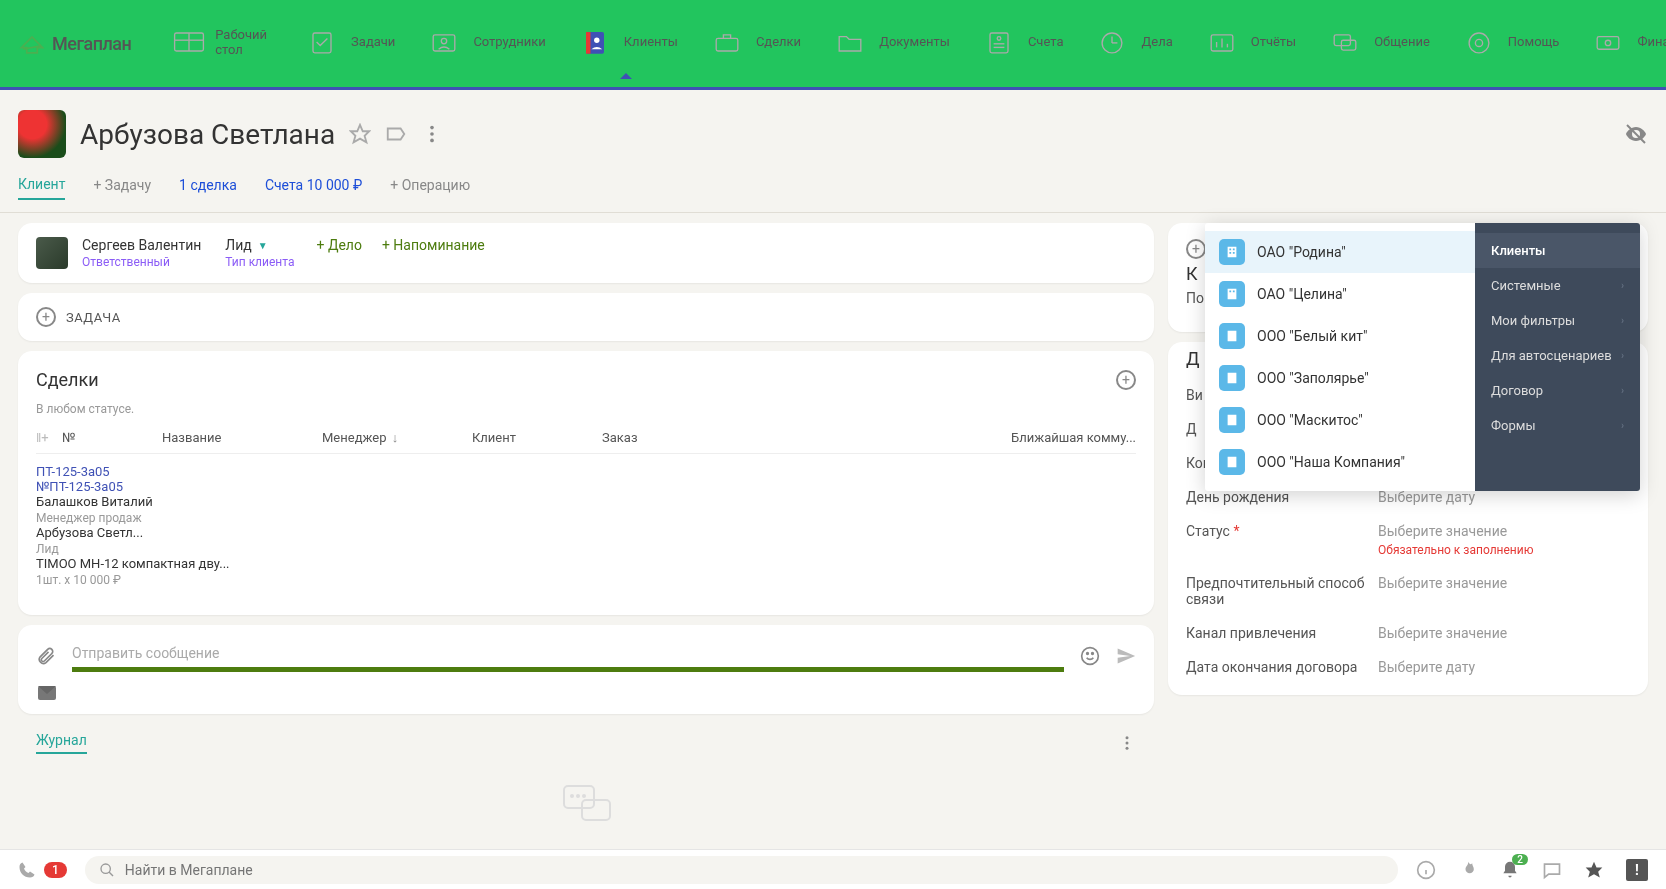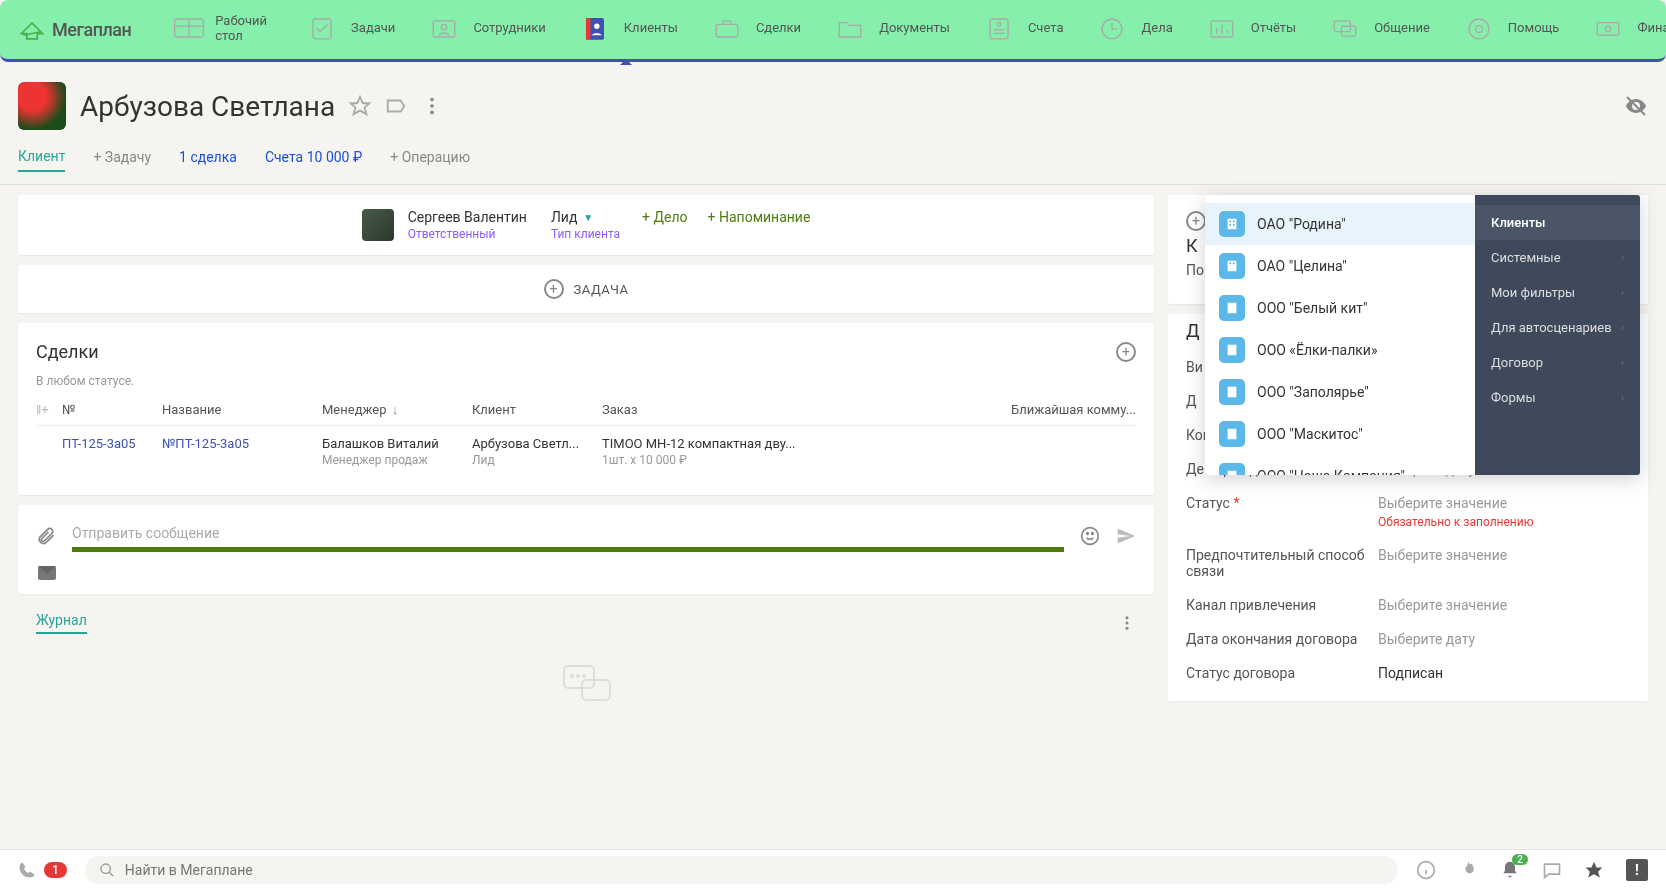--- a/index.html
+++ b/index.html
@@ -1,19 +1,19 @@
 <!DOCTYPE html>
 <html><head>
 <meta charset="utf-8">
 <style>
 * { margin: 0; padding: 0; box-sizing: border-box; font-family: -apple-system, BlinkMacSystemFont, "Segoe UI", Roboto, Arial, sans-serif; }
 body { background: #f5f4f0; color: #333; font-size: 14px; overflow: hidden; }
 
 
-.topnav { display: flex; align-items: center; background: #86efac; height: 62px; padding: 0 18px; border-bottom: 3px solid #3f51b5; border-radius: 8px; }
+.topnav { display: flex; align-items: center; background: #22c55e; height: 90px; padding: 0 18px; border-bottom: 3px solid #3f51b5; }
 .logo { display: flex; align-items: center; gap: 6px; margin-right: 40px; }
 .logo-mark { width: 28px; height: 28px; position: relative; }
 .logo-text { font-size: 18px; font-weight: 500; color: #555; letter-spacing: -0.5px; }
 .nav-items { display: flex; gap: 28px; flex: 1; }
 .nav-item { display: flex; flex-direction: row; align-items: center; gap: 8px; cursor: pointer; color: #888; position: relative; padding-bottom: 4px; }
 .nav-item.active { color: #444; }
 .nav-item.active::after { content: ""; position: absolute; bottom: -18px; left: 50%; transform: translateX(-50%); width: 0; height: 0; border-left: 6px solid transparent; border-right: 6px solid transparent; border-bottom: 6px solid #3f51b5; }
 .nav-icon { width: 42px; height: 30px; display: flex; align-items: center; justify-content: center; }
 .nav-label { font-size: 13px; color: #555; }
 .user-avatar { width: 38px; height: 38px; border-radius: 4px; background: linear-gradient(135deg, #7a6c5d, #4a3f33); margin-left: auto; }
@@ -31,21 +31,21 @@
 .tab-link { font-size: 14px; color: #888; cursor: pointer; padding-bottom: 6px; }
 .tab-link.active { color: #26a69a; border-bottom: 2px solid #26a69a; }
 .tab-link.dark { color: #1d4ed8; }
 
 
 .main { display: flex; gap: 14px; padding: 10px 18px 0; height: calc(100vh - 86px - 110px - 40px); }
 .left-col { flex: 1; display: flex; flex-direction: column; gap: 10px; min-width: 0; }
 .right-col { width: 480px; display: flex; flex-direction: column; gap: 10px; position: relative; }
 
 
-.card { background: #fff; border-radius: 2px; box-shadow: 0 1px 2px rgba(0,0,0,0.06); justify-content: center; }
+.card { background: #fff; border-radius: 14px; box-shadow: 0 1px 2px rgba(0,0,0,0.06); }
 
 
 .resp-card { padding: 14px 18px; display: flex; align-items: flex-start; gap: 14px; flex-wrap: wrap; }
 .resp-avatar { width: 32px; height: 32px; border-radius: 4px; background: linear-gradient(135deg, #4a5a4a, #2a3a2a); }
 .resp-block { display: flex; flex-direction: column; gap: 2px; }
 .resp-name { font-size: 14px; color: #333; }
 .resp-sub { font-size: 12px; color: #8b5cf6; }
 .resp-type { display: flex; align-items: center; gap: 6px; }
 .dropdown-caret { color: #26a69a; font-size: 10px; }
 .resp-actions { display: flex; gap: 20px; margin-left: 8px; }
@@ -57,21 +57,21 @@
 .plus-circle { width: 20px; height: 20px; border: 2px solid #888; border-radius: 50%; display: flex; align-items: center; justify-content: center; color: #888; font-size: 14px; line-height: 1; }
 .task-label { font-size: 13px; letter-spacing: 0.5px; color: #555; }
 
 
 .deals-card { padding: 18px; }
 .deals-head { display: flex; justify-content: space-between; align-items: center; margin-bottom: 12px; }
 .deals-title { font-size: 18px; color: #333; }
 .deals-status { font-size: 12px; color: #999; margin-bottom: 14px; }
 .deals-table { width: 100%; }
 .deals-thead { display: flex; font-size: 13px; color: #555; border-bottom: 1px solid #eee; padding-bottom: 8px; }
-.deals-trow { display: flex; padding: 10px 0; font-size: 13px; align-items: flex-start; }
+.deals-trow { display: flex; padding: 10px 0; font-size: 13px; align-items: flex-start; flex-direction: column; }
 .col-handle { width: 26px; color: #bbb; }
 .col-no { width: 100px; }
 .col-name { width: 160px; }
 .col-mgr { width: 150px; }
 .col-client { width: 130px; }
 .col-order { width: 200px; }
 .col-comm { flex: 1; text-align: right; }
 .link { color: #3f51b5; cursor: pointer; }
 .cell-sub { font-size: 12px; color: #999; margin-top: 2px; }
 .sort-arrow { color: #888; margin-left: 2px; }
@@ -468,24 +468,20 @@
         <span class="rp-value rp-placeholder">Выберите значение</span>
       </div>
       <div class="rp-field">
         <span class="rp-label">Канал привлечения</span>
         <span class="rp-value rp-placeholder">Выберите значение</span>
       </div>
       <div class="rp-field">
         <span class="rp-label">Дата окончания договора</span>
         <span class="rp-value rp-placeholder">Выберите дату</span>
       </div>
-      <div class="rp-field">
-        <span class="rp-label">Статус договора</span>
-        <span class="rp-value">Подписан</span>
-      </div>
     </div>
 
     <div class="popup">
       <div class="popup-list">
         <div class="popup-item highlight">
             <span class="company-icon">
               <svg width="14" height="14" viewBox="0 0 16 16" fill="#fff">
                 <rect x="3" y="2" width="10" height="12"></rect>
                 <rect x="5" y="4" width="2" height="2" fill="#5bb8e8"></rect>
                 <rect x="9" y="4" width="2" height="2" fill="#5bb8e8"></rect>
@@ -512,28 +508,20 @@
               </svg>
             </span>
             <span>ООО "Белый кит"</span>
           </div>
         <div class="popup-item">
             <span class="company-icon">
               <svg width="14" height="14" viewBox="0 0 16 16" fill="#fff">
                 <rect x="3" y="2" width="10" height="12"></rect>
               </svg>
             </span>
-            <span>ООО «Ёлки-палки»</span>
-          </div>
-        <div class="popup-item">
-            <span class="company-icon">
-              <svg width="14" height="14" viewBox="0 0 16 16" fill="#fff">
-                <rect x="3" y="2" width="10" height="12"></rect>
-              </svg>
-            </span>
             <span>ООО "Заполярье"</span>
           </div>
         <div class="popup-item">
             <span class="company-icon">
               <svg width="14" height="14" viewBox="0 0 16 16" fill="#fff">
                 <rect x="3" y="2" width="10" height="12"></rect>
               </svg>
             </span>
             <span>ООО "Маскитос"</span>
           </div>

